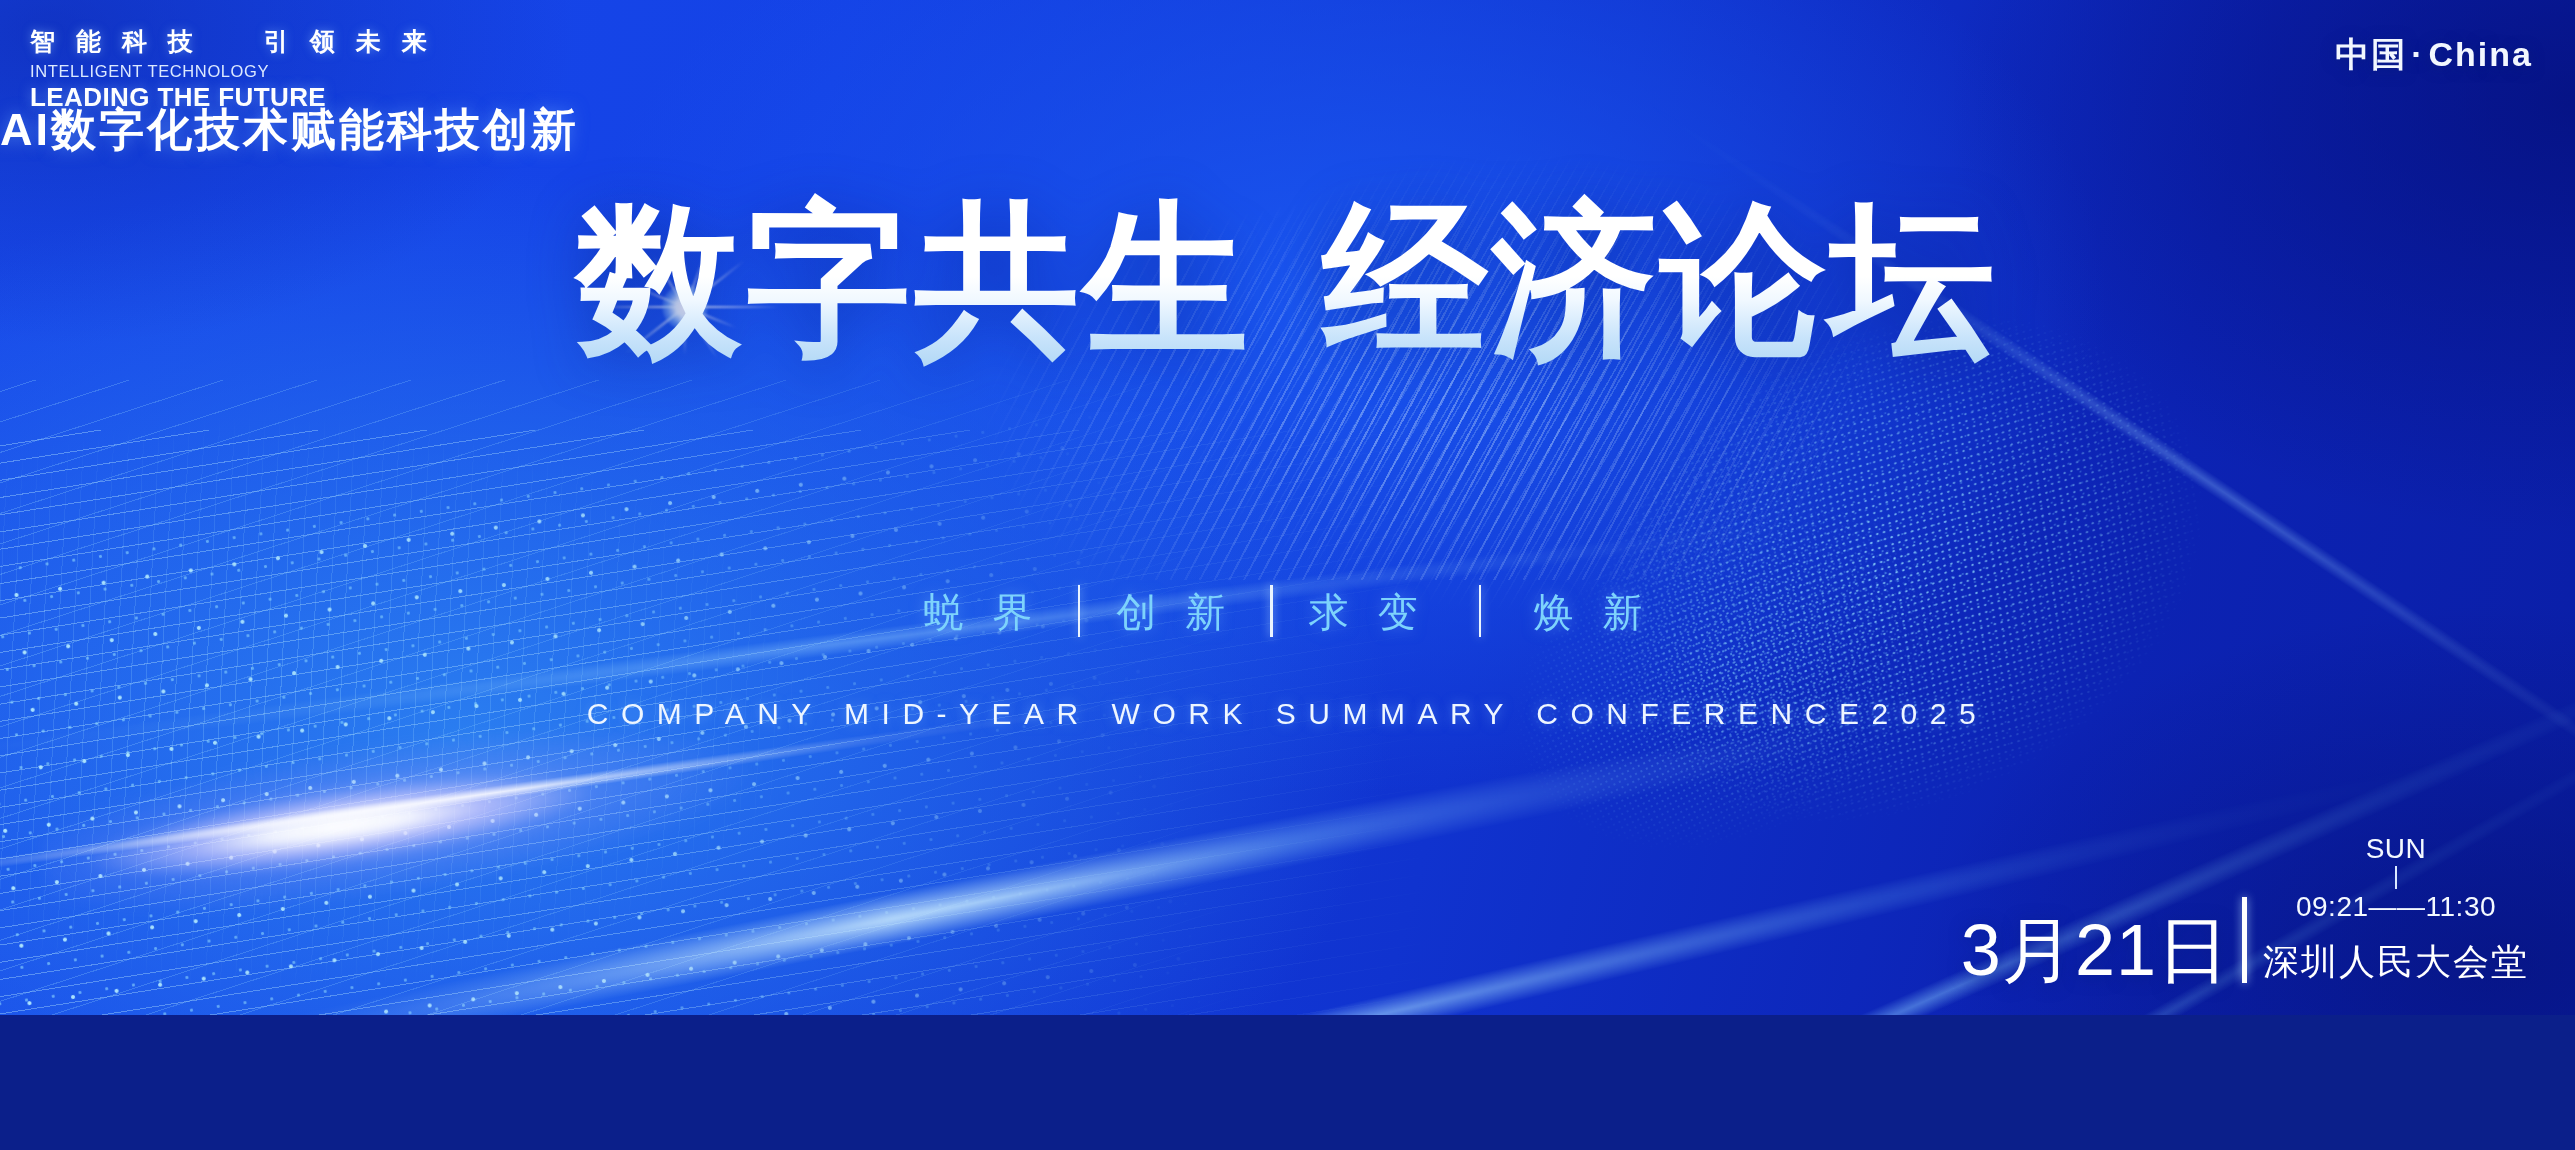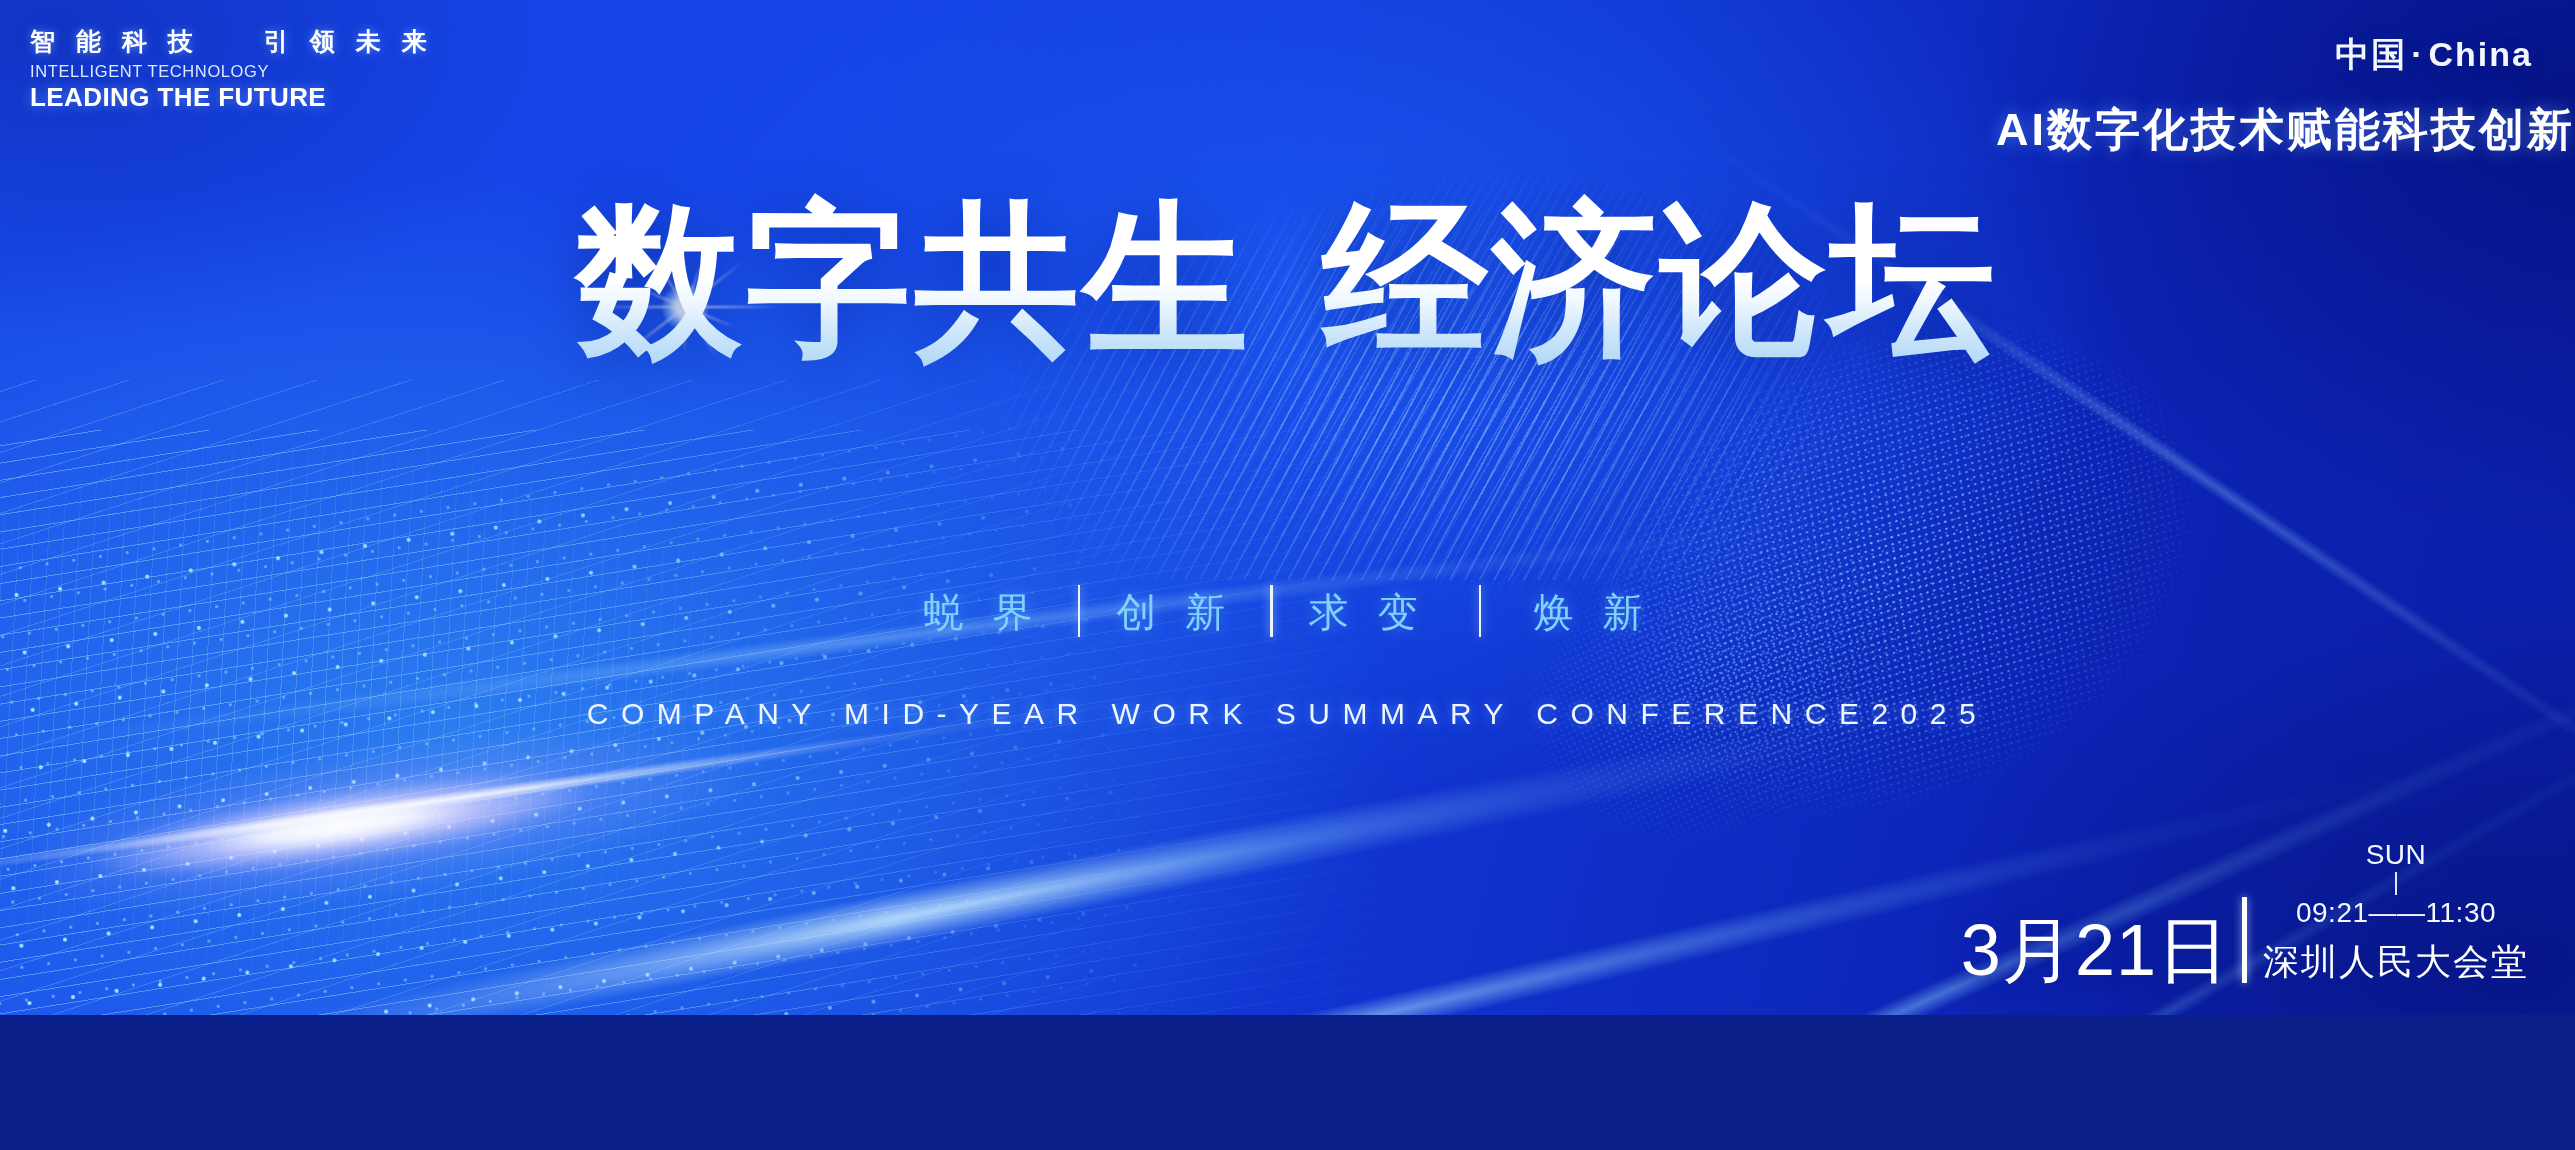--- a/index.html
+++ b/index.html
@@ -176,21 +176,21 @@
   #brand .cn{font-size:25px;font-weight:700;color:#ffffff;letter-spacing:7px;line-height:1.25;
     text-shadow:0 0 10px rgba(150,200,255,.55);}
   #brand .en1{font-size:16.5px;font-weight:400;color:#dce9ff;letter-spacing:.6px;line-height:1.5;margin-top:2px;}
   #brand .en2{font-size:26px;font-weight:700;color:#ffffff;letter-spacing:.4px;line-height:1.1;margin-top:-1px;
     text-shadow:0 0 12px rgba(150,200,255,.5);}
 
   #region{position:absolute;right:42px;top:32px;font-size:34px;font-weight:700;color:#f2f7ff;letter-spacing:2px;
     text-shadow:0 2px 14px rgba(10,30,120,.6);}
   #region .dot{margin:0 4px;}
 
-  #subtitle-top{position:absolute;left:0;right:0;top:100px;text-align:right;
+  #subtitle-top{position:absolute;left:0;right:0;top:100px;text-align:left;
     font-size:45px;font-weight:700;color:#ffffff;letter-spacing:3px;
     text-shadow:0 0 16px rgba(120,180,255,.5);}
 
   #main-title{position:absolute;left:0;right:0;top:180px;text-align:center;
     font-size:165px;font-weight:700;line-height:1.22;letter-spacing:4px;
     background:linear-gradient(180deg,#ffffff 0%,#ffffff 48%,#f0f8ff 60%,#c9e4fb 78%,#a6d2f3 100%);
     -webkit-background-clip:text;background-clip:text;color:transparent;
     -webkit-text-fill-color:transparent;
     filter:drop-shadow(0 6px 26px rgba(6,30,140,.45));
     white-space:nowrap;}
@@ -210,21 +210,21 @@
 
   #event-meta{position:absolute;right:46px;bottom:28px;display:flex;align-items:flex-end;}
   #event-meta .date{font-size:72px;font-weight:400;color:#ffffff;letter-spacing:1px;line-height:1.02;
     text-shadow:0 2px 16px rgba(8,28,130,.55);}
   #event-meta .vbar{width:5px;height:86px;background:#ffffff;margin:0 16px 4px 12px;
     box-shadow:0 0 10px rgba(190,225,255,.7);}
   #event-meta .right{display:flex;flex-direction:column;justify-content:flex-end;padding-bottom:4px;}
   #event-meta .time{font-size:28px;font-weight:400;color:#f4f9ff;letter-spacing:.5px;line-height:1.25;
     display:flex;align-items:center;flex-direction:column;}
   #event-meta .time .sm-bar{display:inline-block;width:2px;height:23px;background:#dbeaff;margin:0 9px;}
-  #event-meta .venue{font-size:36px;font-weight:400;color:#ffffff;letter-spacing:2px;line-height:1.2;margin-top:10px;}
+  #event-meta .venue{font-size:36px;font-weight:400;color:#ffffff;letter-spacing:2px;line-height:1.2;margin-top:16px;}
 </style>
 </head>
 <body>
 
 <div id="banner">
 
   <div class="layer" id="bg-base"></div>
   <div class="layer" id="grid-h"></div>
   <div class="layer" id="grid-h2"></div>
   <div class="layer" id="grid-v"></div>

